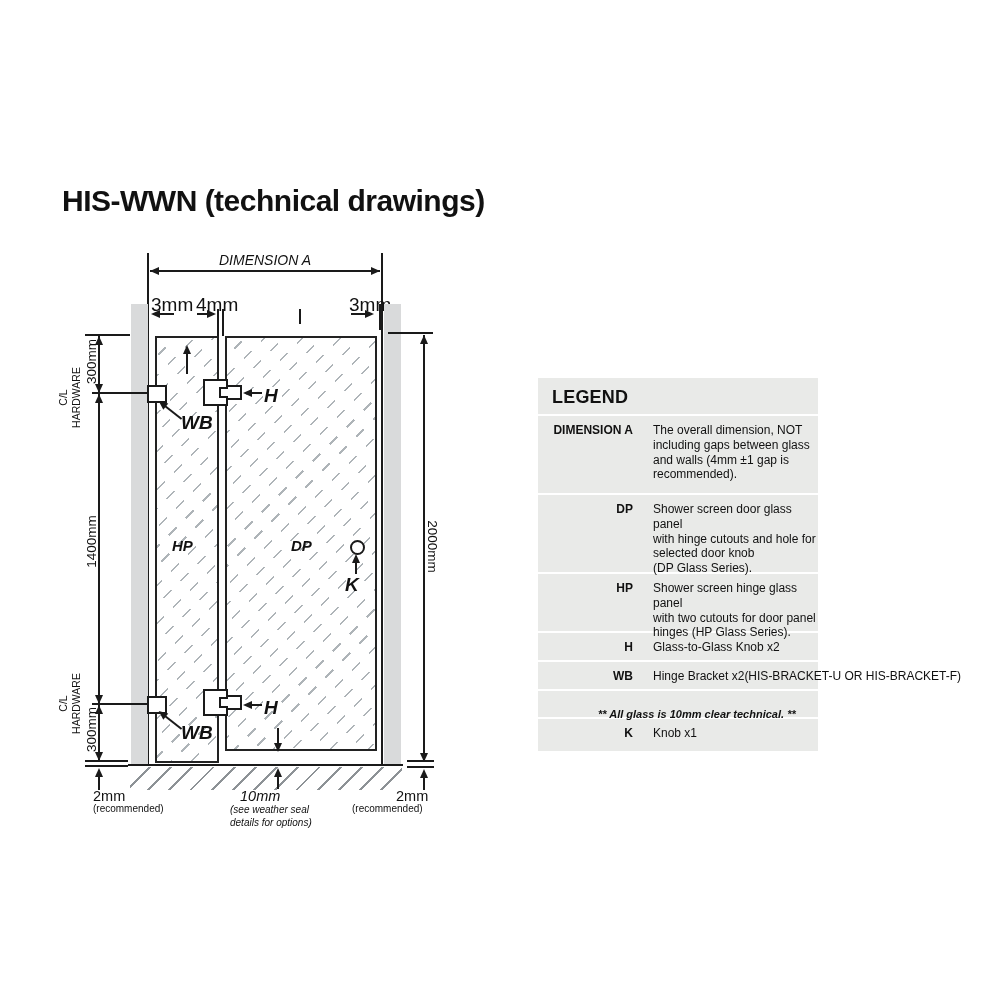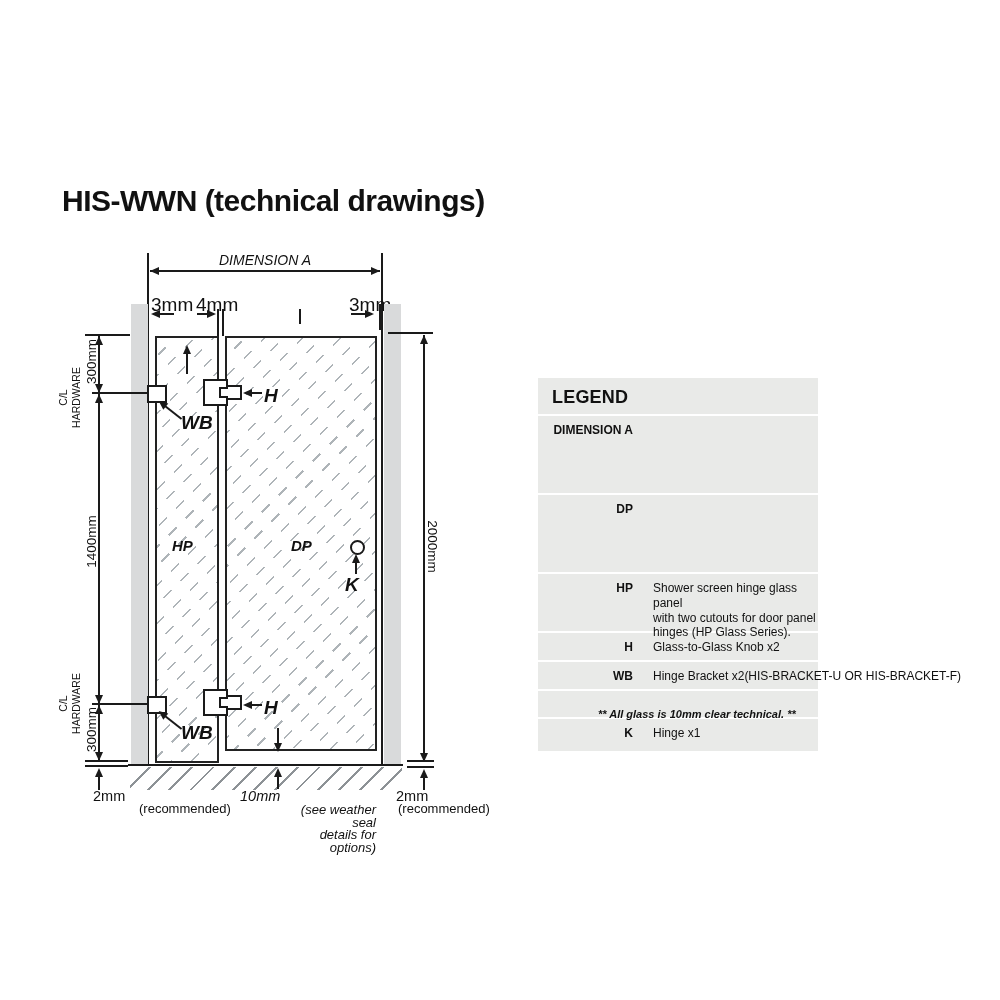--- a/index.html
+++ b/index.html
@@ -29,22 +29,22 @@
   .bracket{position:absolute;background:#fff;border:2px solid #1a1a1a;}
   .notch{position:absolute;background:#fff;border:2px solid #1a1a1a;border-right:none;}
   .knob{position:absolute;width:11px;height:11px;border:2px solid #1a1a1a;border-radius:50%;background:#fff;}
 
   .lbl{position:absolute;font-size:19px;white-space:nowrap;}
   .lbl.it{font-style:italic;}
   .lbl.bi{font-style:italic;font-weight:bold;}
   .rot{position:absolute;font-size:13.5px;text-align:center;transform:rotate(-90deg);white-space:nowrap;}
   .rot.cw{transform:rotate(90deg);}
   .clhw{position:absolute;font-size:10.5px;line-height:12.5px;text-align:center;transform:rotate(-90deg);}
-  .center{text-align:right;}
-  .note{position:absolute;font-size:13px;line-height:12.5px;white-space:pre-line;margin-left:46px;}
+  .center{text-align:left;}
+  .note{position:absolute;font-size:10px;line-height:12.5px;white-space:pre-line;}
 
   
   .legend{position:absolute;left:538px;top:333px;width:280px;background:#e9eae8;margin-top:45px;}
   .legend-title{padding:9px 0 6px 14px;font-size:18px;font-weight:bold;letter-spacing:0.2px;}
   .lrow{display:flex;border-top:2px solid #fff;padding-top:7px;box-sizing:border-box;}
   .lkey{width:95px;text-align:right;font-weight:bold;font-size:12px;line-height:14.8px;flex:0 0 auto;}
   .ltext{margin-left:20px;width:192px;font-size:12px;line-height:14.8px;white-space:pre-line;}
   .ltext.nowrap{white-space:nowrap;width:auto;overflow:visible;}
   .h79{height:79px;} .h59{height:59px;} .h29{height:29px;} .h28{height:28px;} .h34{height:34px;}
   .footnote{position:absolute;left:598px;top:708px;font-size:11px;font-style:italic;font-weight:bold;}
@@ -171,23 +171,31 @@
     <div class="note center" style="left:230px;top:804px;width:100px;font-style:italic;">(see weather seal
 details for options)</div>
     <div class="lbl" style="left:396px;top:788px;font-size:14.5px;">2mm</div>
     <div class="note" style="left:352px;top:803px;">(recommended)</div>
   </div>
 
   <div class="legend">
     <div class="legend-title">LEGEND</div>
     <div class="lrow h79">
       <div class="lkey">DIMENSION A</div>
+      <div class="ltext">The overall dimension, NOT
+including gaps between glass
+and walls (4mm ±1 gap is
+recommended).</div>
     </div>
     <div class="lrow h79">
       <div class="lkey">DP</div>
+      <div class="ltext">Shower screen door glass panel
+with hinge cutouts and hole for
+selected door knob
+(DP Glass Series).</div>
     </div>
     <div class="lrow h59">
       <div class="lkey">HP</div>
       <div class="ltext">Shower screen hinge glass panel
 with two cutouts for door panel
 hinges (HP Glass Series).</div>
     </div>
     <div class="lrow h29">
       <div class="lkey">H</div>
       <div class="ltext">Glass-to-Glass Knob x2</div>
@@ -195,17 +203,17 @@
     <div class="lrow h29">
       <div class="lkey">WB</div>
       <div class="ltext nowrap">Hinge Bracket x2(HIS-BRACKET-U OR HIS-BRACKET-F)</div>
     </div>
     <div class="lrow h28">
       <div class="lkey"></div>
       <div class="ltext"></div>
     </div>
     <div class="lrow h34">
       <div class="lkey">K</div>
-      <div class="ltext">Hinge x1</div>
+      <div class="ltext">Knob x1</div>
     </div>
   </div>
   <div class="footnote">** All glass is 10mm clear technical. **</div>
 </div>
 
 </body></html>

